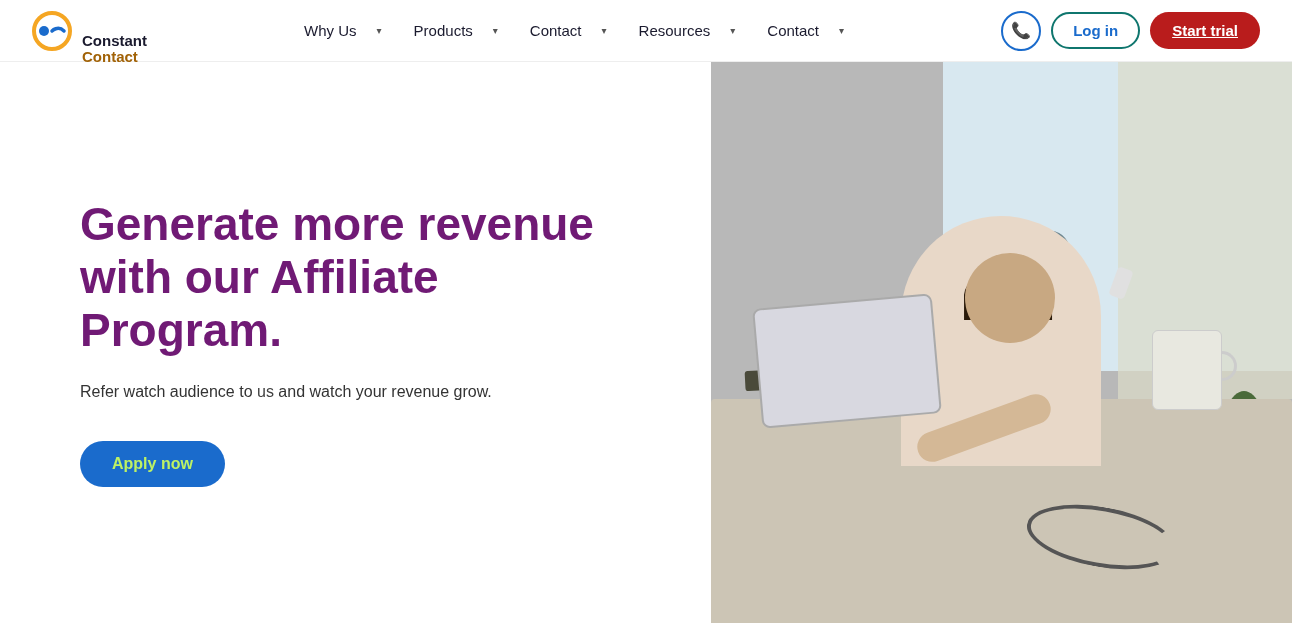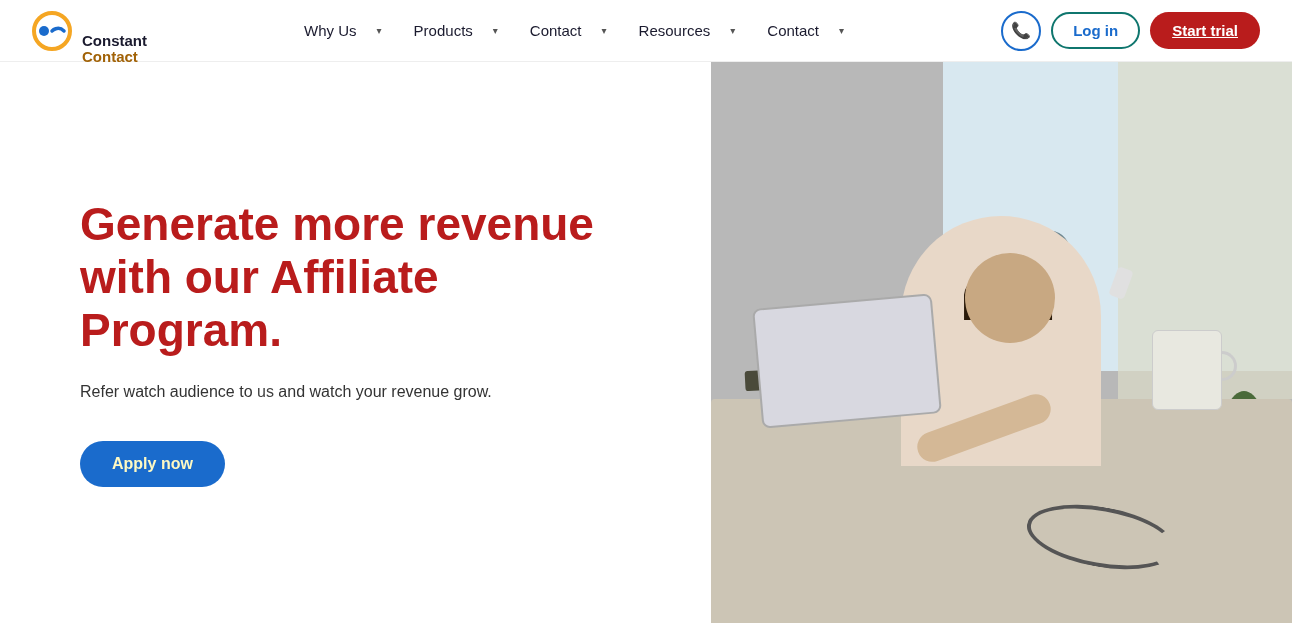--- a/index.html
+++ b/index.html
@@ -113,40 +113,40 @@
     .hero-content {
       flex: 0 0 55%;
       display: flex;
       flex-direction: column;
       justify-content: center;
       padding: 0 60px 0 80px;
     }
     .hero-title {
       font-size: 46px;
       font-weight: 800;
-      color: #b91c1c;
+      color: #701a75;
       line-height: 1.15;
       margin-bottom: 22px;
     }
     .hero-subtitle {
       font-size: 16px;
       color: #333;
       line-height: 1.6;
       margin-bottom: 36px;
       max-width: 440px;
     }
     .hero-subtitle a {
       color: #404040;
       text-decoration: none;
     }
     .apply-btn {
       display: inline-block;
       padding: 14px 32px;
       background: #1a6bcc;
-      color: #fef9c3;
+      color: #bef264;
       border: none;
       border-radius: 30px;
       font-size: 16px;
       font-weight: 700;
       cursor: pointer;
       width: fit-content;
     }
 
     
     .hero-image {

